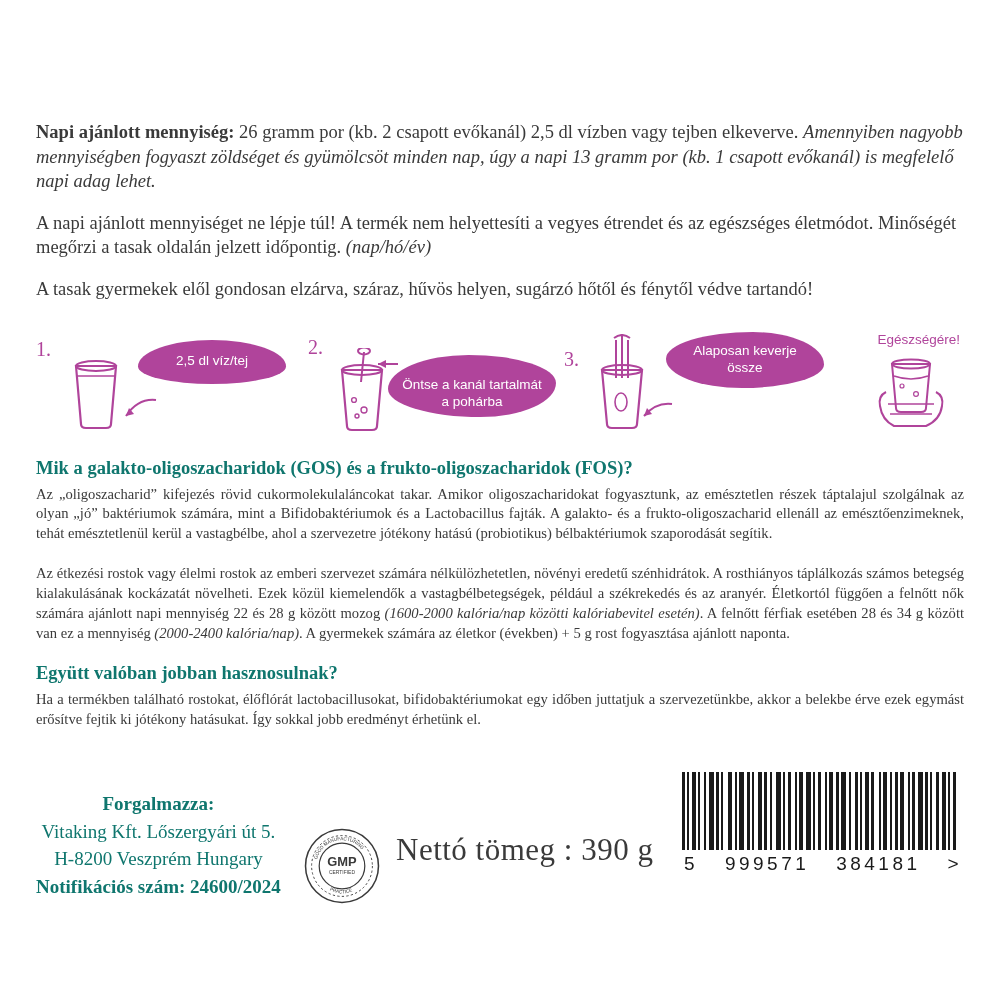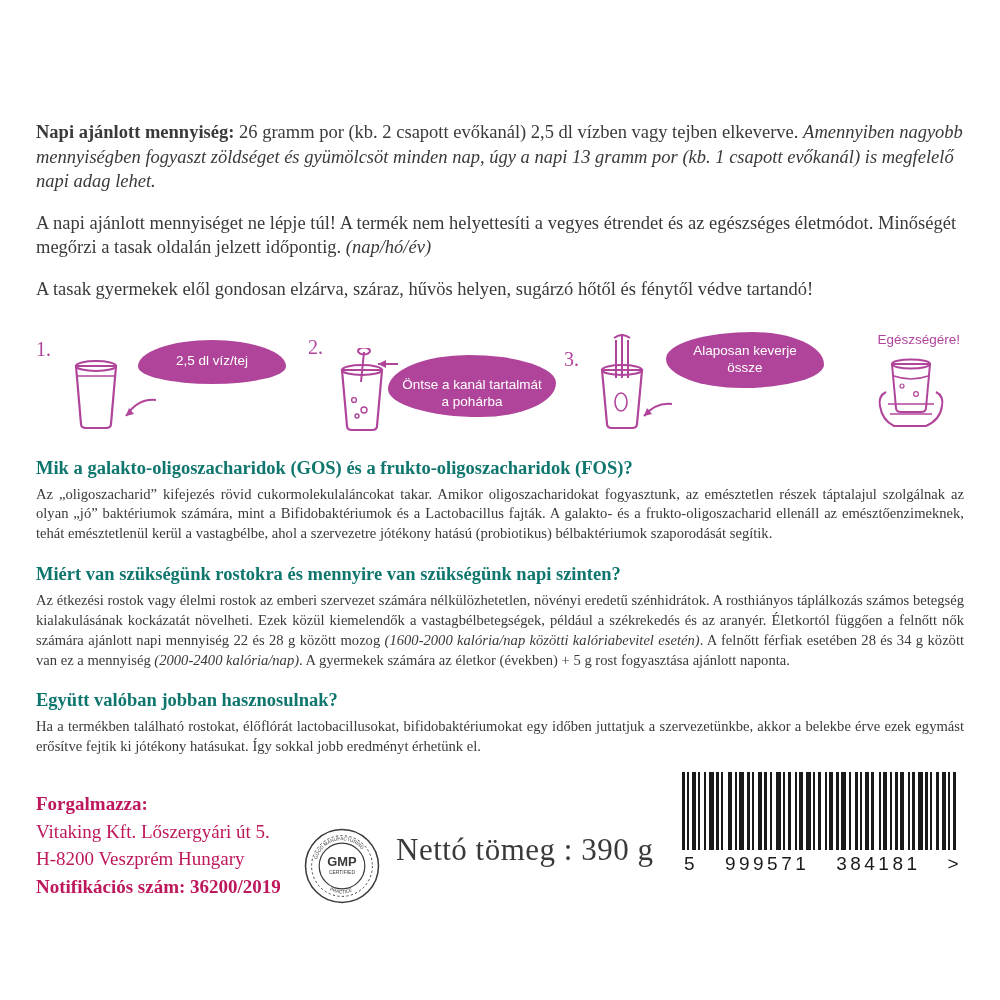--- a/index.html
+++ b/index.html
@@ -122,21 +122,22 @@
     left: 36px;
     top: 790px;
     width: 928px;
     height: 180px;
   }
   .addr {
     position: absolute;
     left: 0; top: 0;
     font-size: 19px;
     line-height: 1.45;
-    color: #be185d;
+    color: #0f766e;
+    text-align: center;
   }
   .addr .bold { font-weight: bold; }
 
   .gmp {
     position: absolute;
     left: 268px;
     top: 38px;
     width: 76px;
     height: 76px;
   }
@@ -265,37 +266,36 @@
         <path d="M22 58 L64 58" stroke="#b0449b" stroke-width="1.6" fill="none"></path>
       </svg>
     </div>
 
     <div class="qa">
       <h3>Mik a galakto-oligoszacharidok (GOS) és a frukto-oligoszacharidok (FOS)?</h3>
       <p>Az „oligoszacharid” kifejezés rövid cukormolekulaláncokat takar. Amikor oligoszacharidokat fogyasztunk, az emésztetlen részek táptalajul szolgálnak az olyan „jó” baktériumok számára, mint a Bifidobaktériumok és a Lactobacillus fajták. A galakto- és a frukto-oligoszacharid ellenáll az emésztőenzimeknek, tehát emésztetlenül kerül a vastagbélbe, ahol a szervezetre jótékony hatású (probiotikus) bélbaktériumok szaporodását segítik.</p>
     </div>
 
     <div class="qa">
-      <h3>Miért van szükségünk rostokra és mennyire van szükségünk napi szinten?</h3>
       <p><span>Az étkezési rostok vagy élelmi rostok az emberi szervezet számára nélkülözhetetlen, növényi eredetű szénhidrátok. A rosthiányos táplálkozás számos betegség kialakulásának kockázatát növelheti. Ezek közül kiemelendők a vastagbélbetegségek, például a székrekedés és az aranyér. Életkortól függően a felnőtt nők számára ajánlott napi mennyiség 22 és 28 g között mozog </span><span class="it">(1600-2000 kalória/nap közötti kalóriabevitel esetén)</span><span>. A felnőtt férfiak esetében 28 és 34 g között van ez a mennyiség </span><span class="it">(2000-2400 kalória/nap)</span><span>. A gyermekek számára az életkor (években) + 5 g rost fogyasztása ajánlott naponta.</span></p>
     </div>
 
     <div class="qa">
       <h3>Együtt valóban jobban hasznosulnak?</h3>
       <p>Ha a termékben található rostokat, élőflórát lactobacillusokat, bifidobaktériumokat egy időben juttatjuk a szervezetünkbe, akkor a belekbe érve ezek egymást erősítve fejtik ki jótékony hatásukat. Így sokkal jobb eredményt érhetünk el.</p>
     </div>
   </div>
 
   <div class="footer">
 
     <div class="addr">
       <div class="bold">Forgalmazza:</div>
       <div>Vitaking Kft. Lőszergyári út 5.</div>
       <div>H-8200 Veszprém Hungary</div>
-      <div class="bold">Notifikációs szám: 36200/2019</div>
+      <div class="bold">Notifikációs szám: 24600/2024</div>
     </div>
 
     <svg class="gmp" viewBox="0 0 100 100">
       <circle cx="50" cy="50" r="48" fill="none" stroke="#3a3a3a" stroke-width="2"></circle>
       <circle cx="50" cy="50" r="40" fill="none" stroke="#3a3a3a" stroke-width="1.2" stroke-dasharray="3 3"></circle>
       <circle cx="50" cy="50" r="30" fill="none" stroke="#3a3a3a" stroke-width="1.6"></circle>
       <text x="50" y="50" text-anchor="middle" font-family="Liberation Sans, sans-serif" font-size="17" font-weight="bold" fill="#3a3a3a">GMP</text>
       <text x="50" y="61" text-anchor="middle" font-family="Liberation Sans, sans-serif" font-size="6.5" fill="#3a3a3a">CERTIFIED</text>
       <path id="arcTop" d="M16 50 A34 34 0 0 1 84 50" fill="none"></path>
       <text font-family="Liberation Sans, sans-serif" font-size="6.2" fill="#3a3a3a">

